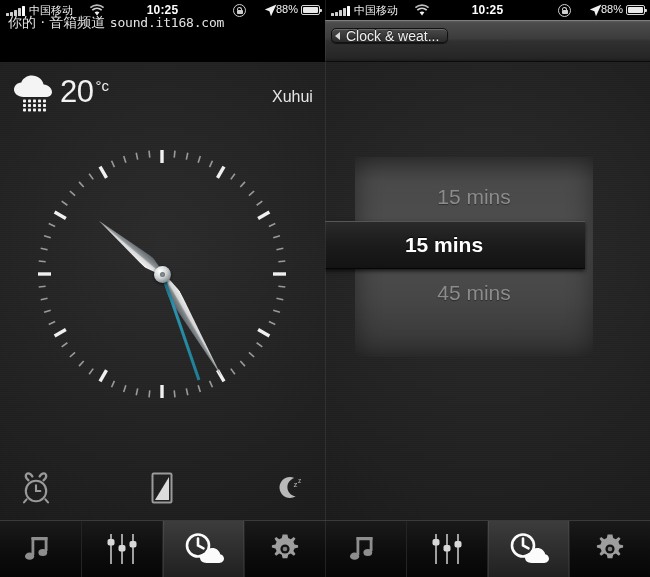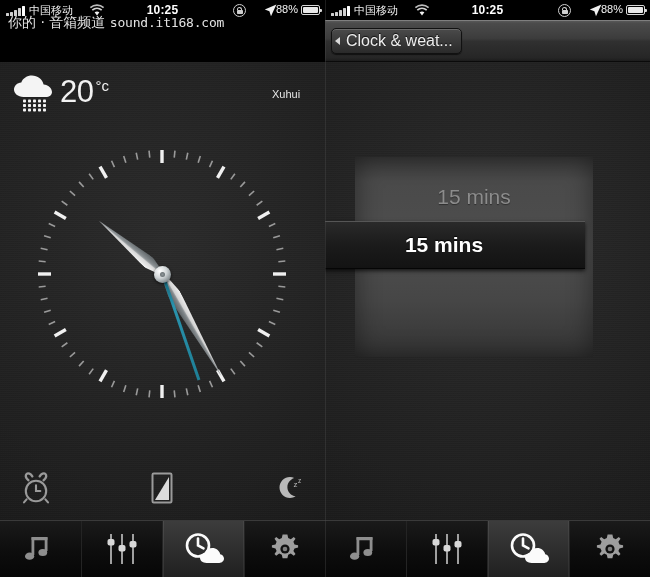--- a/index.html
+++ b/index.html
@@ -181,30 +181,30 @@
     letter-spacing: 0.2px;
     text-shadow: 0 -1px 1px rgba(0,0,0,0.85);
   }
   .nav-title.offset {
     text-align: left;
     padding-left: 116px;
   }
   .back-btn {
     position: absolute;
     left: 6px; top: 8px;
-    height: 26px;
+    height: 15px;
     padding: 0 8px 0 14px;
     display: flex;
     align-items: center;
     background: linear-gradient(to bottom, #4a4a4a, #2a2a2a);
     border: 1px solid #111;
     border-radius: 5px;
     box-shadow: inset 0 1px 0 rgba(255,255,255,0.18), 0 1px 1px rgba(0,0,0,0.6);
     box-sizing: border-box;
-    font-size: 16px;
+    font-size: 14px;
     color: #eee;
     text-shadow: 0 -1px 1px rgba(0,0,0,0.8);
     white-space: nowrap;
   }
   .back-btn .chev {
     position: absolute;
     left: 3px; top: 50%;
     margin-top: -4px;
     width: 0; height: 0;
     border-top: 4.5px solid transparent;
@@ -252,21 +252,21 @@
   }
   .wx-temp .unit {
     font-size: 15px;
     vertical-align: 11px;
     margin-left: 2px;
     letter-spacing: 0;
   }
   .wx-city {
     position: absolute;
     left: 272px; top: 18px;
-    font-size: 11px;
+    font-size: 16px;
     color: #e6e6e6;
   }
 
   
   .clockface {
     position: absolute;
     left: 28px; top: 78px;
     width: 268px; height: 268px;
   }
   .hand {
@@ -624,20 +624,21 @@
       <span class="chev"></span>
       <span>Clock &amp; weat...</span>
     </div>
   </div>
 
   <div class="content">
 
     <div class="picker">
       <div class="picker-row r0">15 mins</div>
       <div class="picker-row r1">30 mins</div>
+      <div class="picker-row r2">45 mins</div>
     </div>
 
     <div class="picker-band">
       <div class="picker-band-label">15 mins</div>
     </div>
 
 
   </div>
 </div>
 

